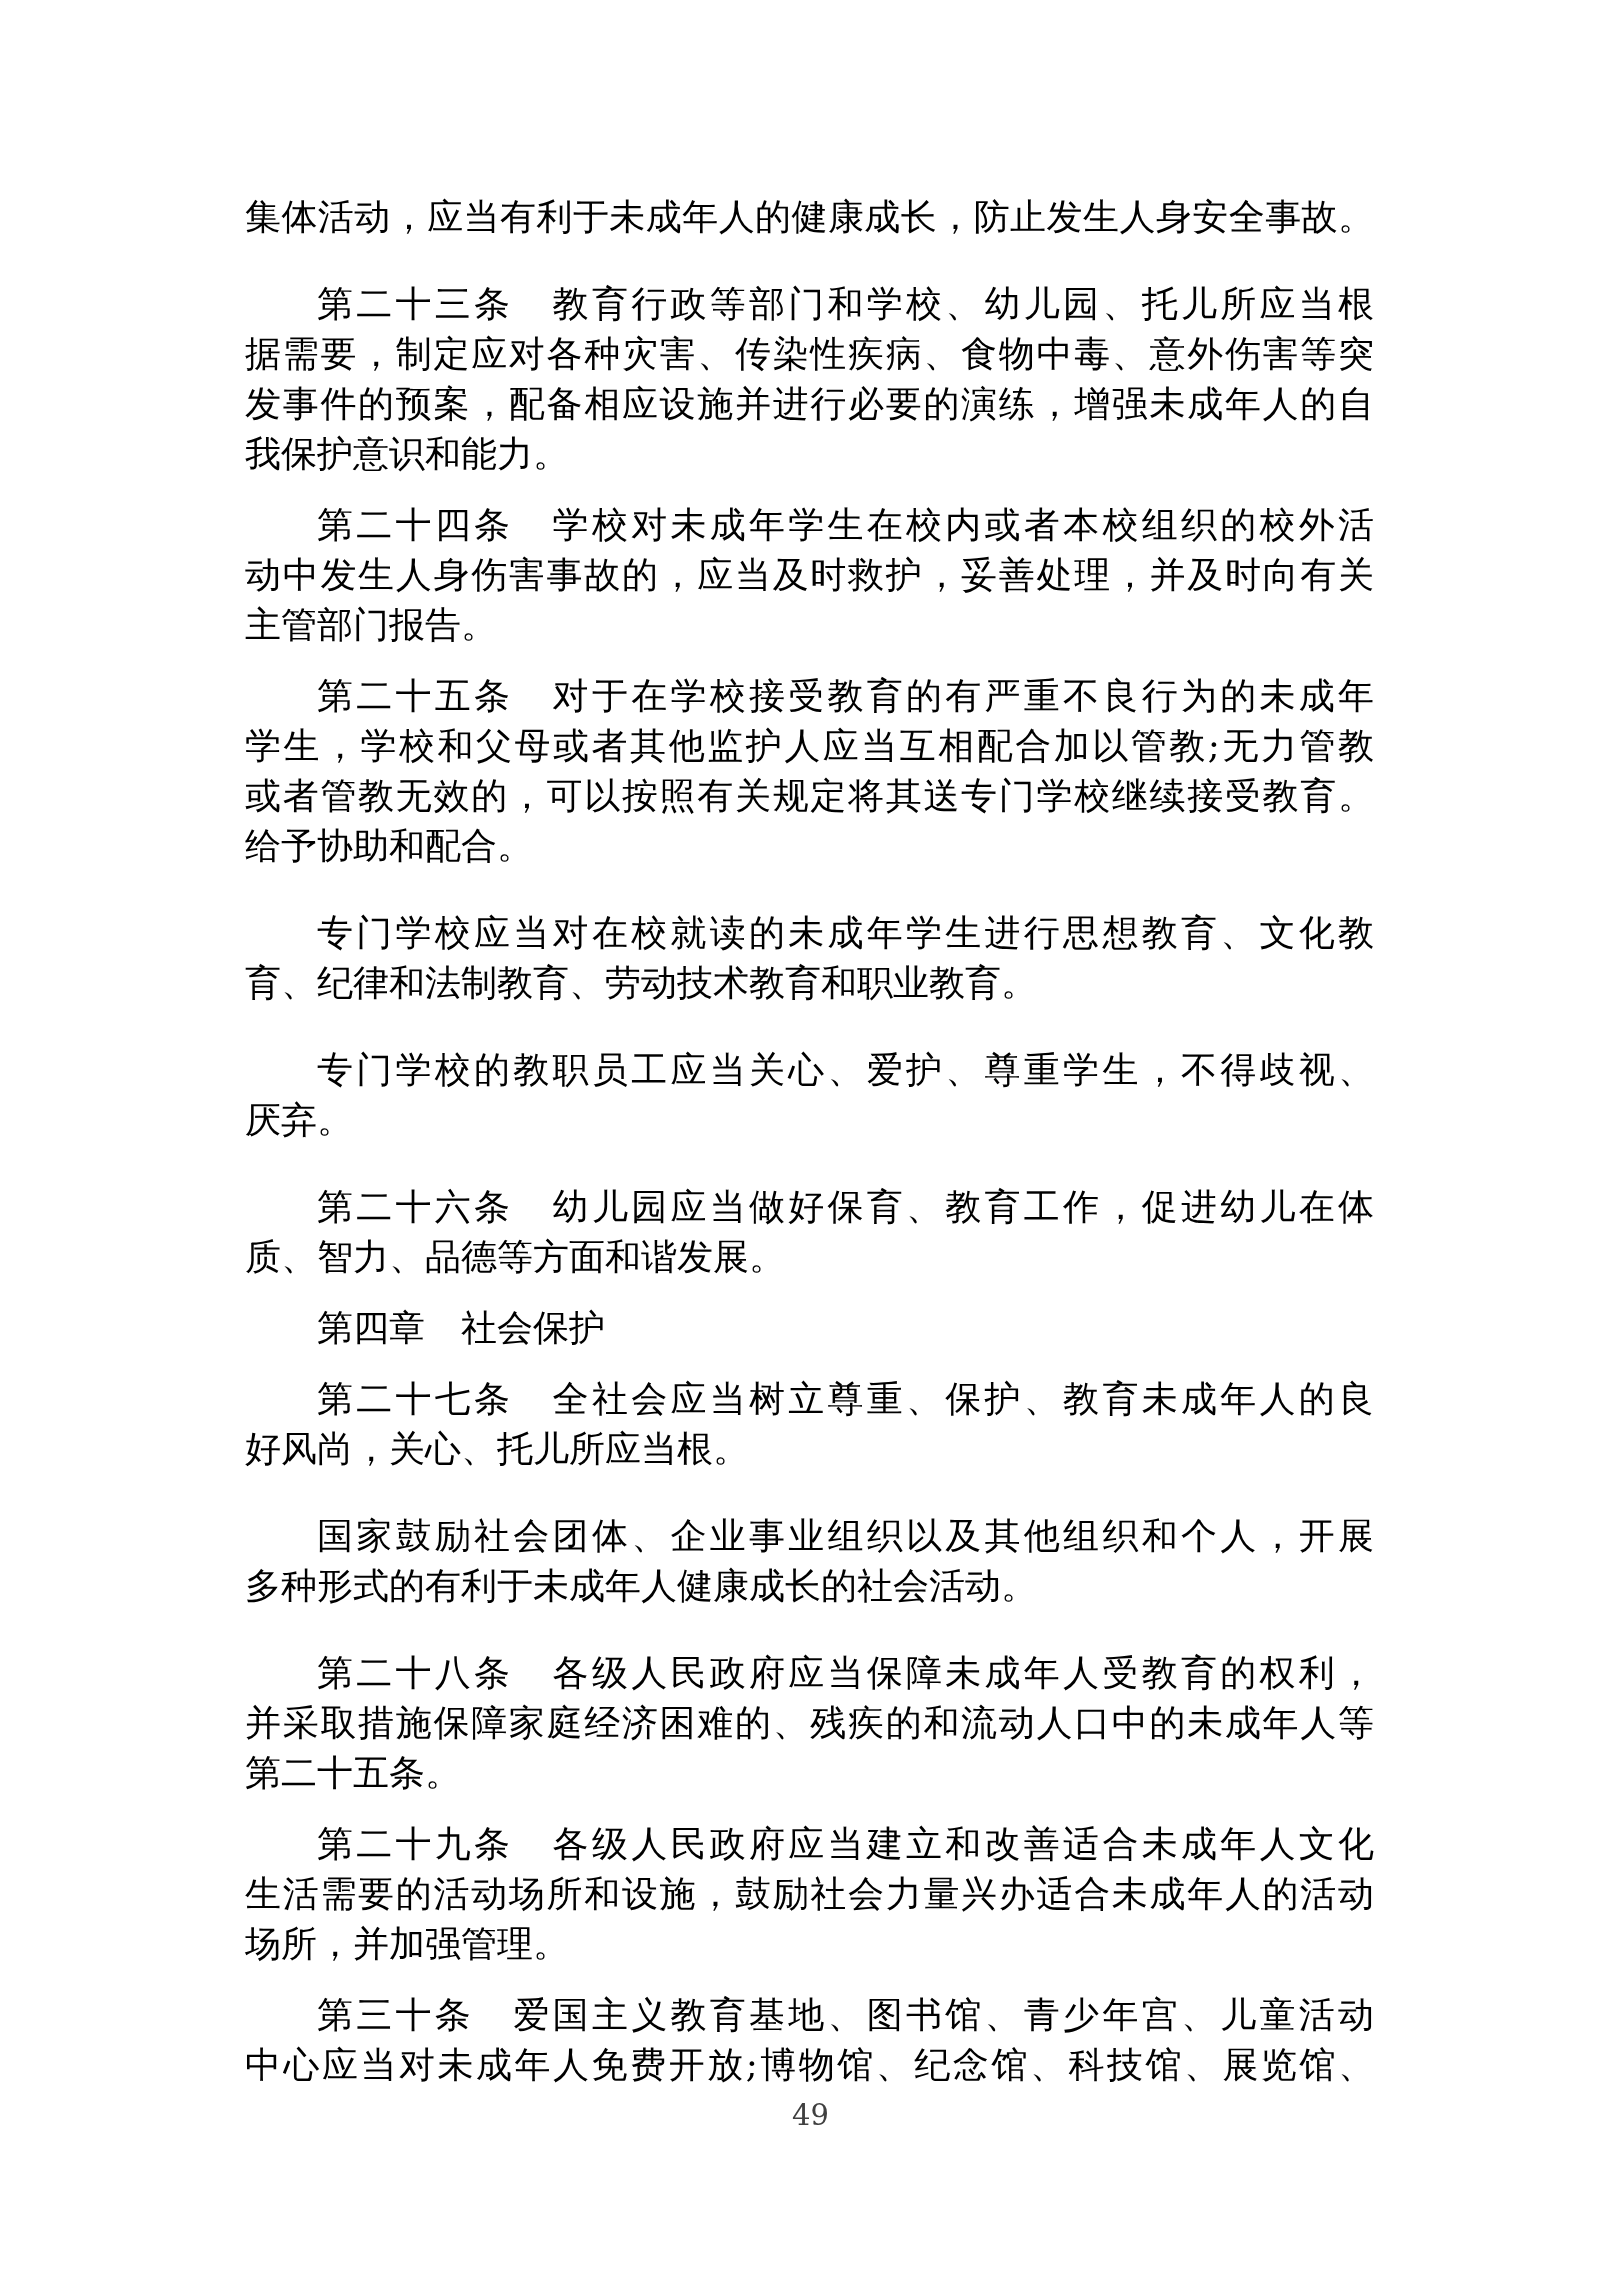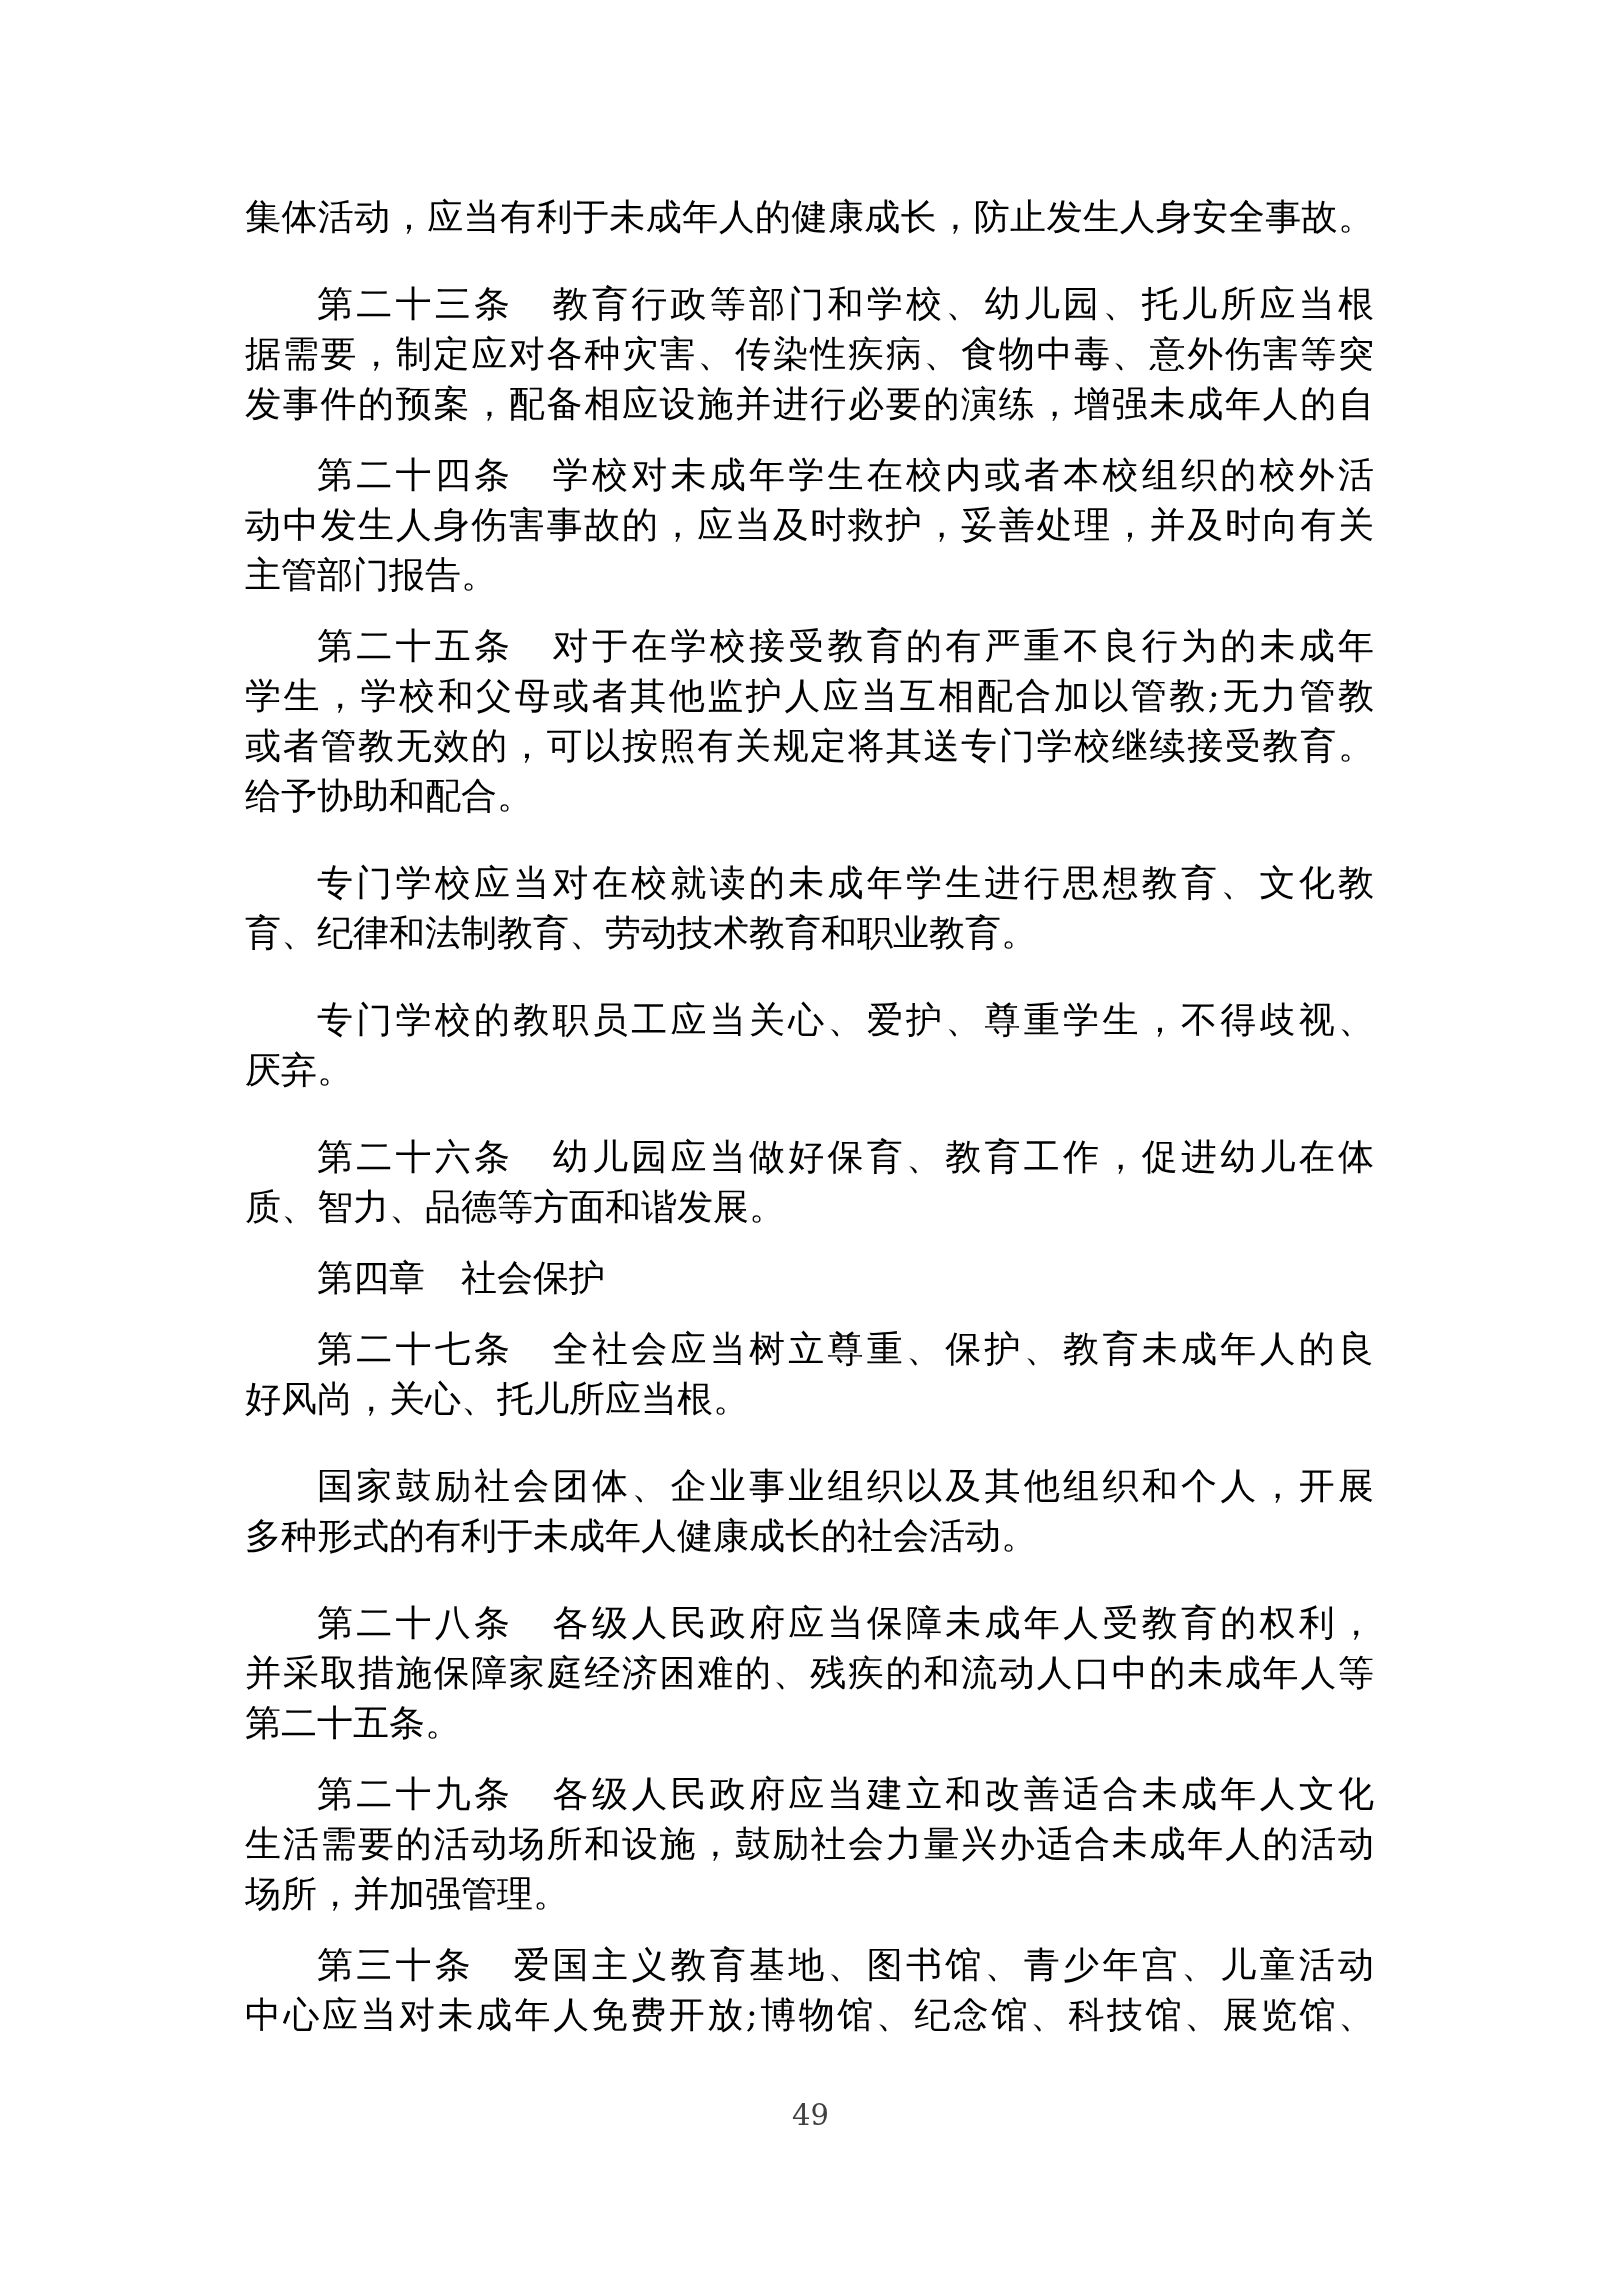--- a/index.html
+++ b/index.html
@@ -59,20 +59,21 @@
 </head>
 <body>
 
 <div class="doc-page">
 
   <div class="doc-body">
     <div class="ln fill">集体活动，应当有利于未成年人的健康成长，防止发生人身安全事故。</div>
     <div class="ln fill indent gap">第二十三条　教育行政等部门和学校、幼儿园、托儿所应当根</div>
     <div class="ln fill">据需要，制定应对各种灾害、传染性疾病、食物中毒、意外伤害等突</div>
     <div class="ln fill">发事件的预案，配备相应设施并进行必要的演练，增强未成年人的自</div>
+    <div class="ln end">我保护意识和能力。</div>
     <div class="ln fill indent">第二十四条　学校对未成年学生在校内或者本校组织的校外活</div>
     <div class="ln fill">动中发生人身伤害事故的，应当及时救护，妥善处理，并及时向有关</div>
     <div class="ln end">主管部门报告。</div>
     <div class="ln fill indent">第二十五条　对于在学校接受教育的有严重不良行为的未成年</div>
     <div class="ln fill">学生，学校和父母或者其他监护人应当互相配合加以管教;无力管教</div>
     <div class="ln fill">或者管教无效的，可以按照有关规定将其送专门学校继续接受教育。</div>
     <div class="ln end">给予协助和配合。</div>
     <div class="ln fill indent gap">专门学校应当对在校就读的未成年学生进行思想教育、文化教</div>
     <div class="ln end">育、纪律和法制教育、劳动技术教育和职业教育。</div>
     <div class="ln fill indent gap">专门学校的教职员工应当关心、爱护、尊重学生，不得歧视、</div>

